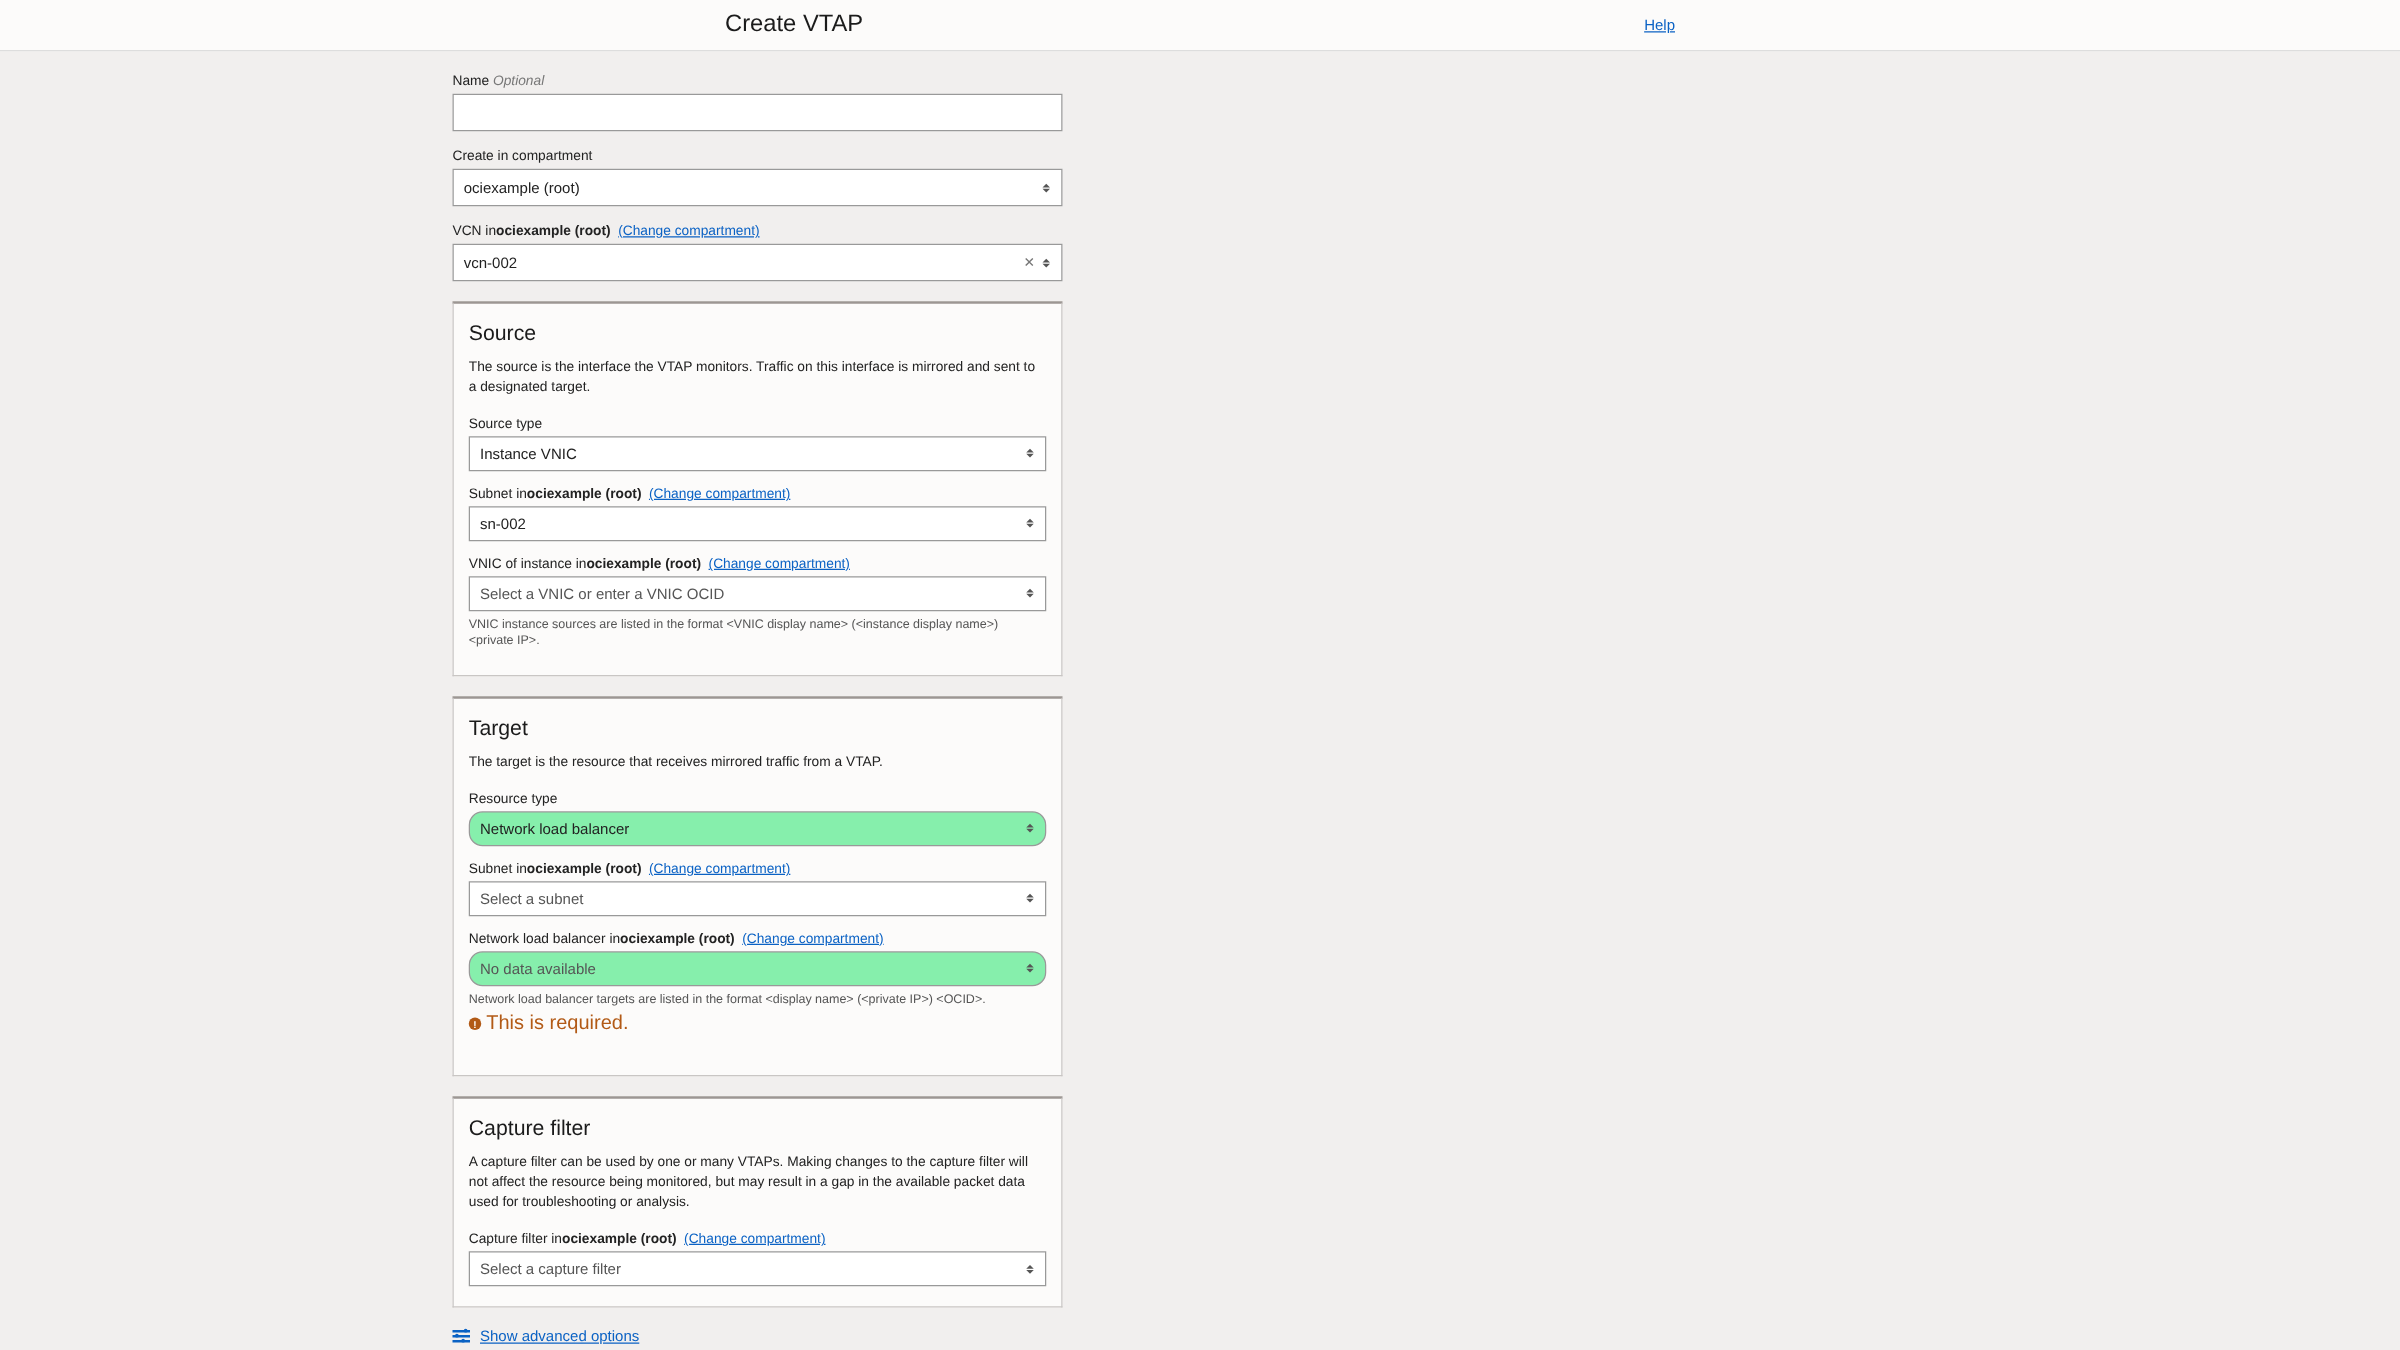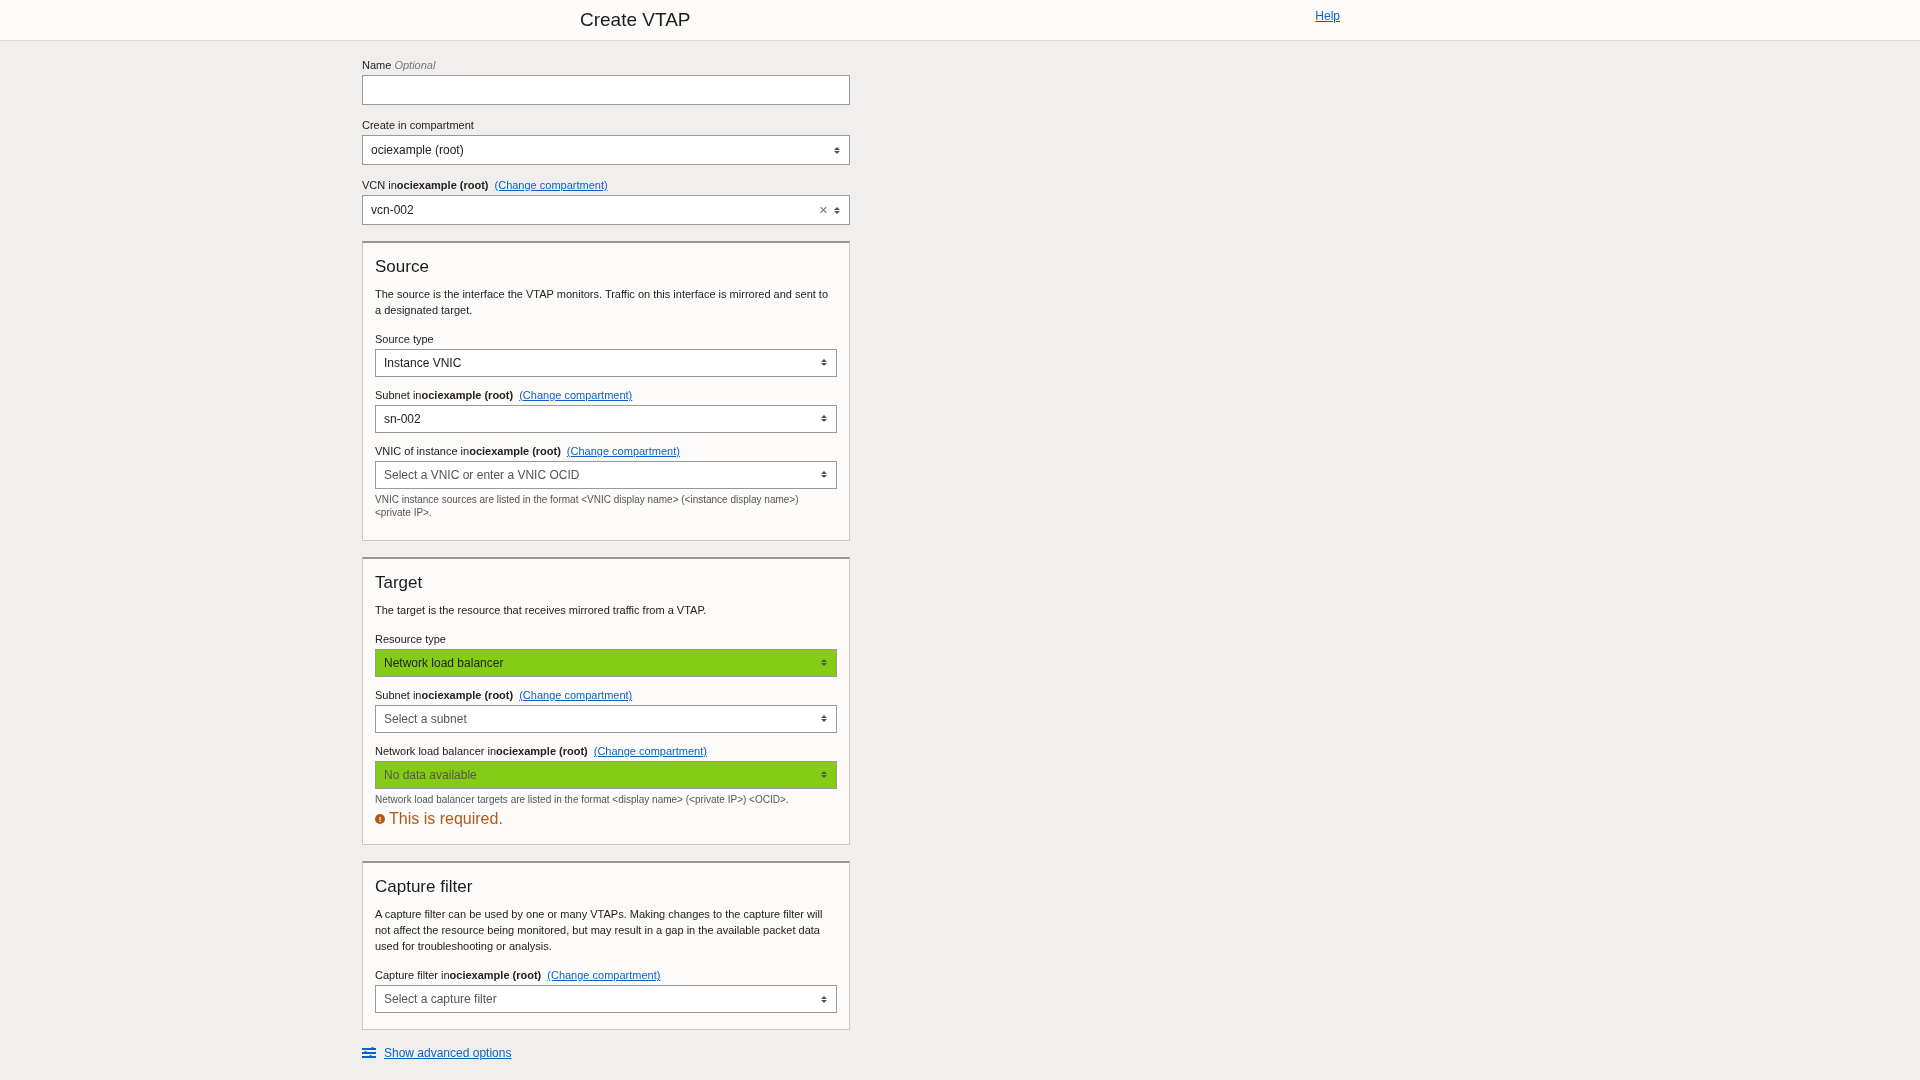--- a/index.html
+++ b/index.html
@@ -15,20 +15,21 @@
     height: 41px;
     display: flex;
     align-items: center;
     padding: 0 24px;
   }
   .header-inner {
     width: 100%;
     max-width: 1440px;
     margin: 0 auto;
     display: flex;
+    align-items: center;
     justify-content: space-between;
     padding-left: 340px;
     padding-right: 340px;
   }
   .page-title {
     font-size: 19px;
     font-weight: 400;
     color: #1b1b1b;
   }
   .help-link {
@@ -78,21 +79,21 @@
     border: 1px solid #999;
     background: #fff;
     padding: 0 8px;
     font-size: 12px;
     color: #222;
     display: flex;
     align-items: center;
     cursor: pointer;
   }
   .select-display.placeholder { color: #555; }
-  .select-display.tinted { background: #84cc16; }
+  .select-display.tinted { background: #86efac; border-radius: 11px; }
   .select-caret {
     position: absolute;
     right: 6px;
     top: 50%;
     transform: translateY(-50%);
     width: 10px;
     height: 14px;
     pointer-events: none;
     display:flex;
     flex-direction: column;
@@ -320,21 +321,21 @@
           <a href="#" class="change-link">(Change compartment)</a>
         </div>
         <div class="select-wrap">
           <div class="select-display placeholder">
             <span>Select a subnet</span>
           </div>
           <span class="select-caret"></span>
         </div>
       </div>
 
-      <div class="field-row" style="margin-bottom:0">
+      <div class="field-row" style="margin-bottom:16px">
         <div class="label-row">
           <span class="field-label" style="margin-bottom:0">Network load balancer in </span>
           <span class="field-label bold" style="margin-bottom:0">ociexample (root)</span>
           <a href="#" class="change-link">(Change compartment)</a>
         </div>
         <div class="select-wrap">
           <div class="select-display placeholder tinted">
             <span>No data available</span>
           </div>
           <span class="select-caret"></span>

